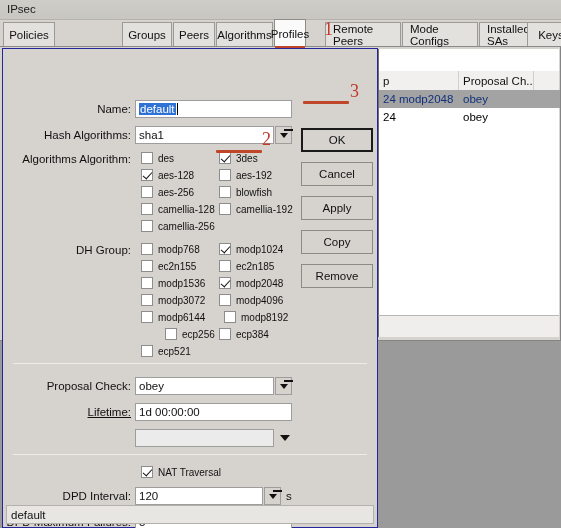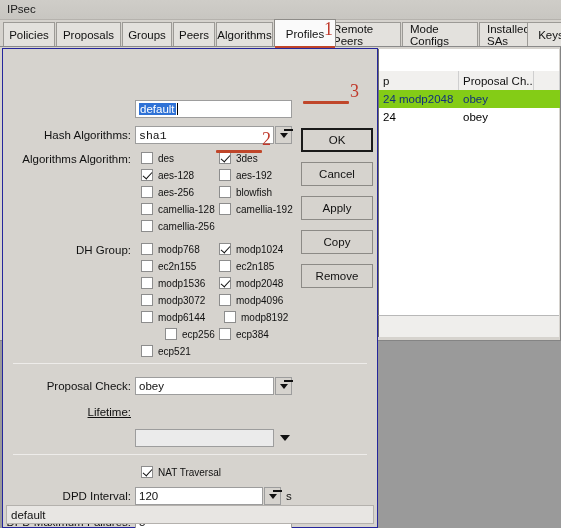--- a/index.html
+++ b/index.html
@@ -97,21 +97,21 @@
     font-size: 11.5px; color: #111;
     display: flex; align-items: center; padding-left: 4px;
     border-right: 1px solid #cfcfcf;
     background: #f1f0ee;
     overflow: hidden; white-space: nowrap;
   }
   .tr {
     position: absolute; left: 0; width: 181px; height: 18px;
     font-size: 11.5px;
   }
-  .tr.sel { background: #84cc16; text-align: center; }
+  .tr.sel { background: #a3a3a3; text-align: center; }
   .td {
     position: absolute; top: 0; height: 18px;
     display: flex; align-items: center;
     white-space: nowrap; overflow: hidden;
     padding-left: 4px;
   }
   .tr.sel .td { color: #12307a; }
   .bg-statusbar {
     position: absolute; left: 378px; top: 315px; width: 181px; height: 22px;
     background: #efeeec;
@@ -277,33 +277,30 @@
       <div class="bg-title">IPsec</div>
     </div>
   </div>
 
   <div class="tabstrip"></div>
   <div class="tab-baseline"></div>
 
   <div class="tab" style="left:3px;   width:52px;">
       <span>Policies</span>
     </div>
-  <div class="tab" style="left:56px;  width:65px;">
-      <span>Proposals</span>
-    </div>
   <div class="tab" style="left:122px; width:50px;">
       <span>Groups</span>
     </div>
   <div class="tab" style="left:173px; width:42px;">
       <span>Peers</span>
     </div>
   <div class="tab" style="left:216px; width:57px;">
       <span>Algorithms</span>
     </div>
-  <div class="tab active" style="left:274px; width:62px;">
+  <div class="tab active" style="left:274px; width:32px;">
       <span>Profiles</span>
     </div>
   <div class="tab" style="left:325px; width:76px;">
       <span>Remote Peers</span>
     </div>
   <div class="tab" style="left:402px; width:76px;">
       <span>Mode Configs</span>
     </div>
   <div class="tab" style="left:479px; width:76px;">
       <span>Installed SAs</span>
@@ -328,27 +325,28 @@
       <div class="td" style="left:0px;  width:80px;">24</div>
       <div class="td" style="left:80px; width:75px;">obey</div>
     </div>
   </div>
   <div class="bg-statusbar"></div>
 
   <div class="dialog">
 
     <div class="dlg-body">
 
+      <div class="lbl" style="left:8px; top:35px; width:120px;">Name:</div>
       <div class="field" style="left:132px; top:32px; width:157px;">
         <span class="sel-text">default</span>
           <span class="caret"></span>
       </div>
 
       <div class="lbl" style="left:8px; top:61px; width:120px;">Hash Algorithms:</div>
-      <div class="field" style="left:132px; top:58px; width:139px;font-family:Liberation Mono, monospace;">sha1</div>
+      <div class="field" style="left:132px; top:58px; width:139px;">sha1</div>
       <div class="dropbtn" style="left:272px; top:58px;">
           <span class="arrow-dn bar"></span>
         </div>
 
       <div class="lbl" style="left:2px; top:85px; width:126px;">Algorithms Algorithm:</div>
 
       <div class="cb" style="left:130px; top:84px;">
           <span class="cb-box"></span>
           <span>des</span>
         </div>
@@ -442,20 +440,21 @@
 
       <div class="hr" style="left:10px; top:295px; width:354px;"></div>
 
       <div class="lbl" style="left:8px; top:312px; width:120px;">Proposal Check:</div>
       <div class="field" style="left:132px; top:309px; width:139px;">obey</div>
       <div class="dropbtn" style="left:272px; top:309px;">
           <span class="arrow-dn bar"></span>
         </div>
 
       <div class="lbl" style="left:8px; top:338px; width:120px;text-decoration:underline;">Lifetime:</div>
+      <div class="field" style="left:132px; top:335px; width:157px;">1d 00:00:00</div>
 
       <div class="field disabled" style="left:132px; top:361px; width:139px;"></div>
       <span class="plain-arrow" style="left:277px; top:367px;"></span>
 
       <div class="hr" style="left:10px; top:386px; width:354px;"></div>
 
       <div class="cb checked" style="left:130px; top:398px;">
           <span class="cb-box"></span>
           <span>NAT Traversal</span>
         </div>

